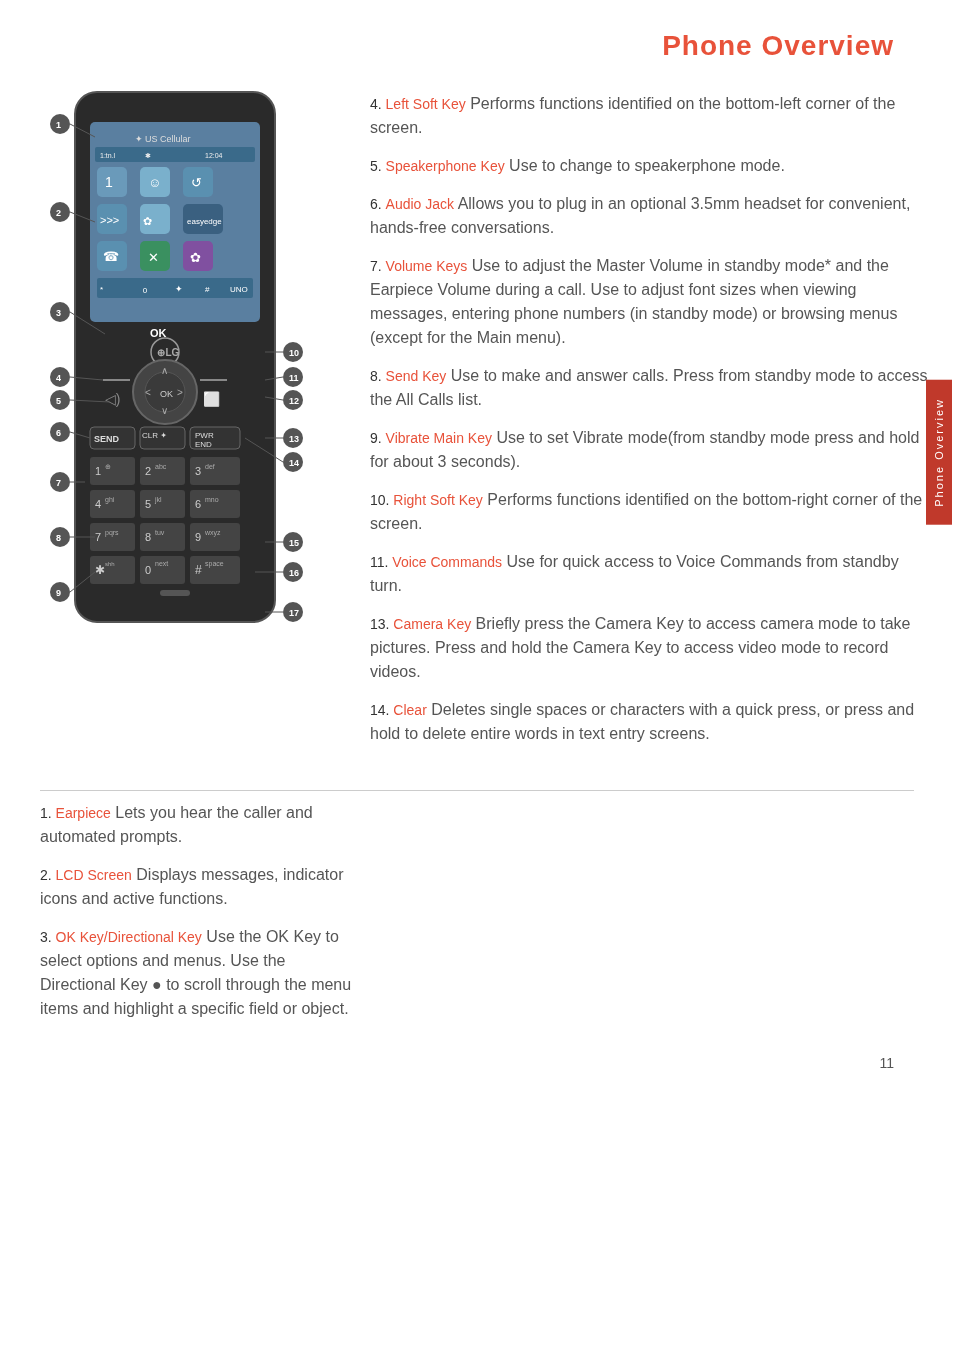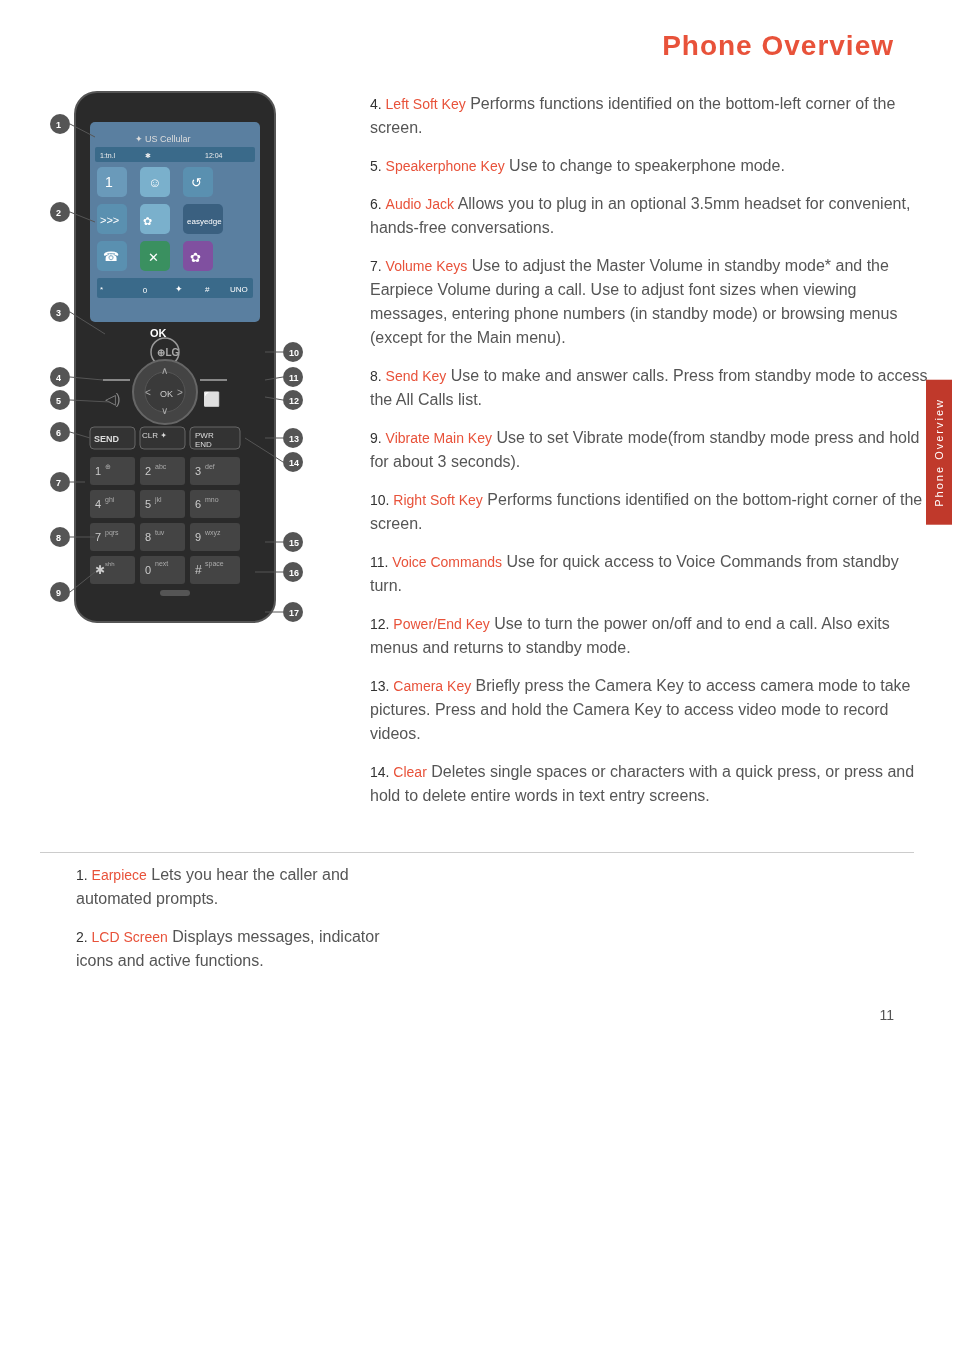--- a/index.html
+++ b/index.html
@@ -77,21 +77,20 @@
     .divider {
       border: none;
       border-top: 1px solid #ccc;
       margin: 10px 40px;
     }
 
     
     .lower-section {
       display: flex;
       padding: 0 20px;
-      margin-left: 36px;
     }
 
     .lower-left {
       width: 340px;
       padding-left: 20px;
     }
 
     .lower-right {
       flex: 1;
       padding-left: 30px;
@@ -325,41 +324,41 @@
     <div class="desc-item">
       <span class="desc-number">9.&nbsp;</span><span class="desc-key">Vibrate Main Key</span><span class="desc-text"> Use to set Vibrate mode(from standby mode press and hold for about 3 seconds).</span>
     </div>
     <div class="desc-item">
       <span class="desc-number">10.&nbsp;</span><span class="desc-key">Right Soft Key</span><span class="desc-text"> Performs functions identified on the bottom-right corner of the screen.</span>
     </div>
     <div class="desc-item">
       <span class="desc-number">11.&nbsp;</span><span class="desc-key">Voice Commands</span><span class="desc-text"> Use for quick access to Voice Commands from standby turn.</span>
     </div>
     <div class="desc-item">
-      <span class="desc-number">12.&nbsp;</span><span class="desc-key">Power/End Key</span><span class="desc-text"> Use to turn the power on/off and to end a call. Also exits menus and returns to standby mode.</span>
-    </div>
-    <div class="desc-item">
       <span class="desc-number">13.&nbsp;</span><span class="desc-key">Camera Key</span><span class="desc-text"> Briefly press the Camera Key to access camera mode to take pictures. Press and hold the Camera Key to access video mode to record videos.</span>
     </div>
     <div class="desc-item">
       <span class="desc-number">14.&nbsp;</span><span class="desc-key">Clear</span><span class="desc-text"> Deletes single spaces or characters with a quick press, or press and hold to delete entire words in text entry screens.</span>
     </div>
   </div>
 </div>
 
 <hr class="divider">
 
 <div class="lower-section">
   <div class="lower-left">
     <div class="lower-desc-item">
       <span class="desc-number">1.&nbsp;</span><span class="desc-key">Earpiece</span><span class="desc-text"> Lets you hear the caller and automated prompts.</span>
     </div>
     <div class="lower-desc-item">
       <span class="desc-number">2.&nbsp;</span><span class="desc-key">LCD Screen</span><span class="desc-text"> Displays messages, indicator icons and active functions.</span>
     </div>
+    <div class="lower-desc-item">
+      <span class="desc-number">3.&nbsp;</span><span class="desc-key">OK Key/Directional Key</span><span class="desc-text"> Use the OK Key to select options and menus. Use the Directional Key ● to scroll through the menu items and highlight a specific field or object.</span>
+    </div>
   </div>
   <div class="lower-right">
   </div>
 </div>
 
 <div class="page-number">11</div>
 
 <div style="position:absolute; right:0; top:380px; width:28px;">
   <div style="writing-mode:vertical-rl; transform:rotate(180deg); background:#c0392b; color:white; font-size:11px; padding:18px 7px; letter-spacing:2px; white-space:nowrap; font-family:Arial;">Phone Overview</div>
 </div>

